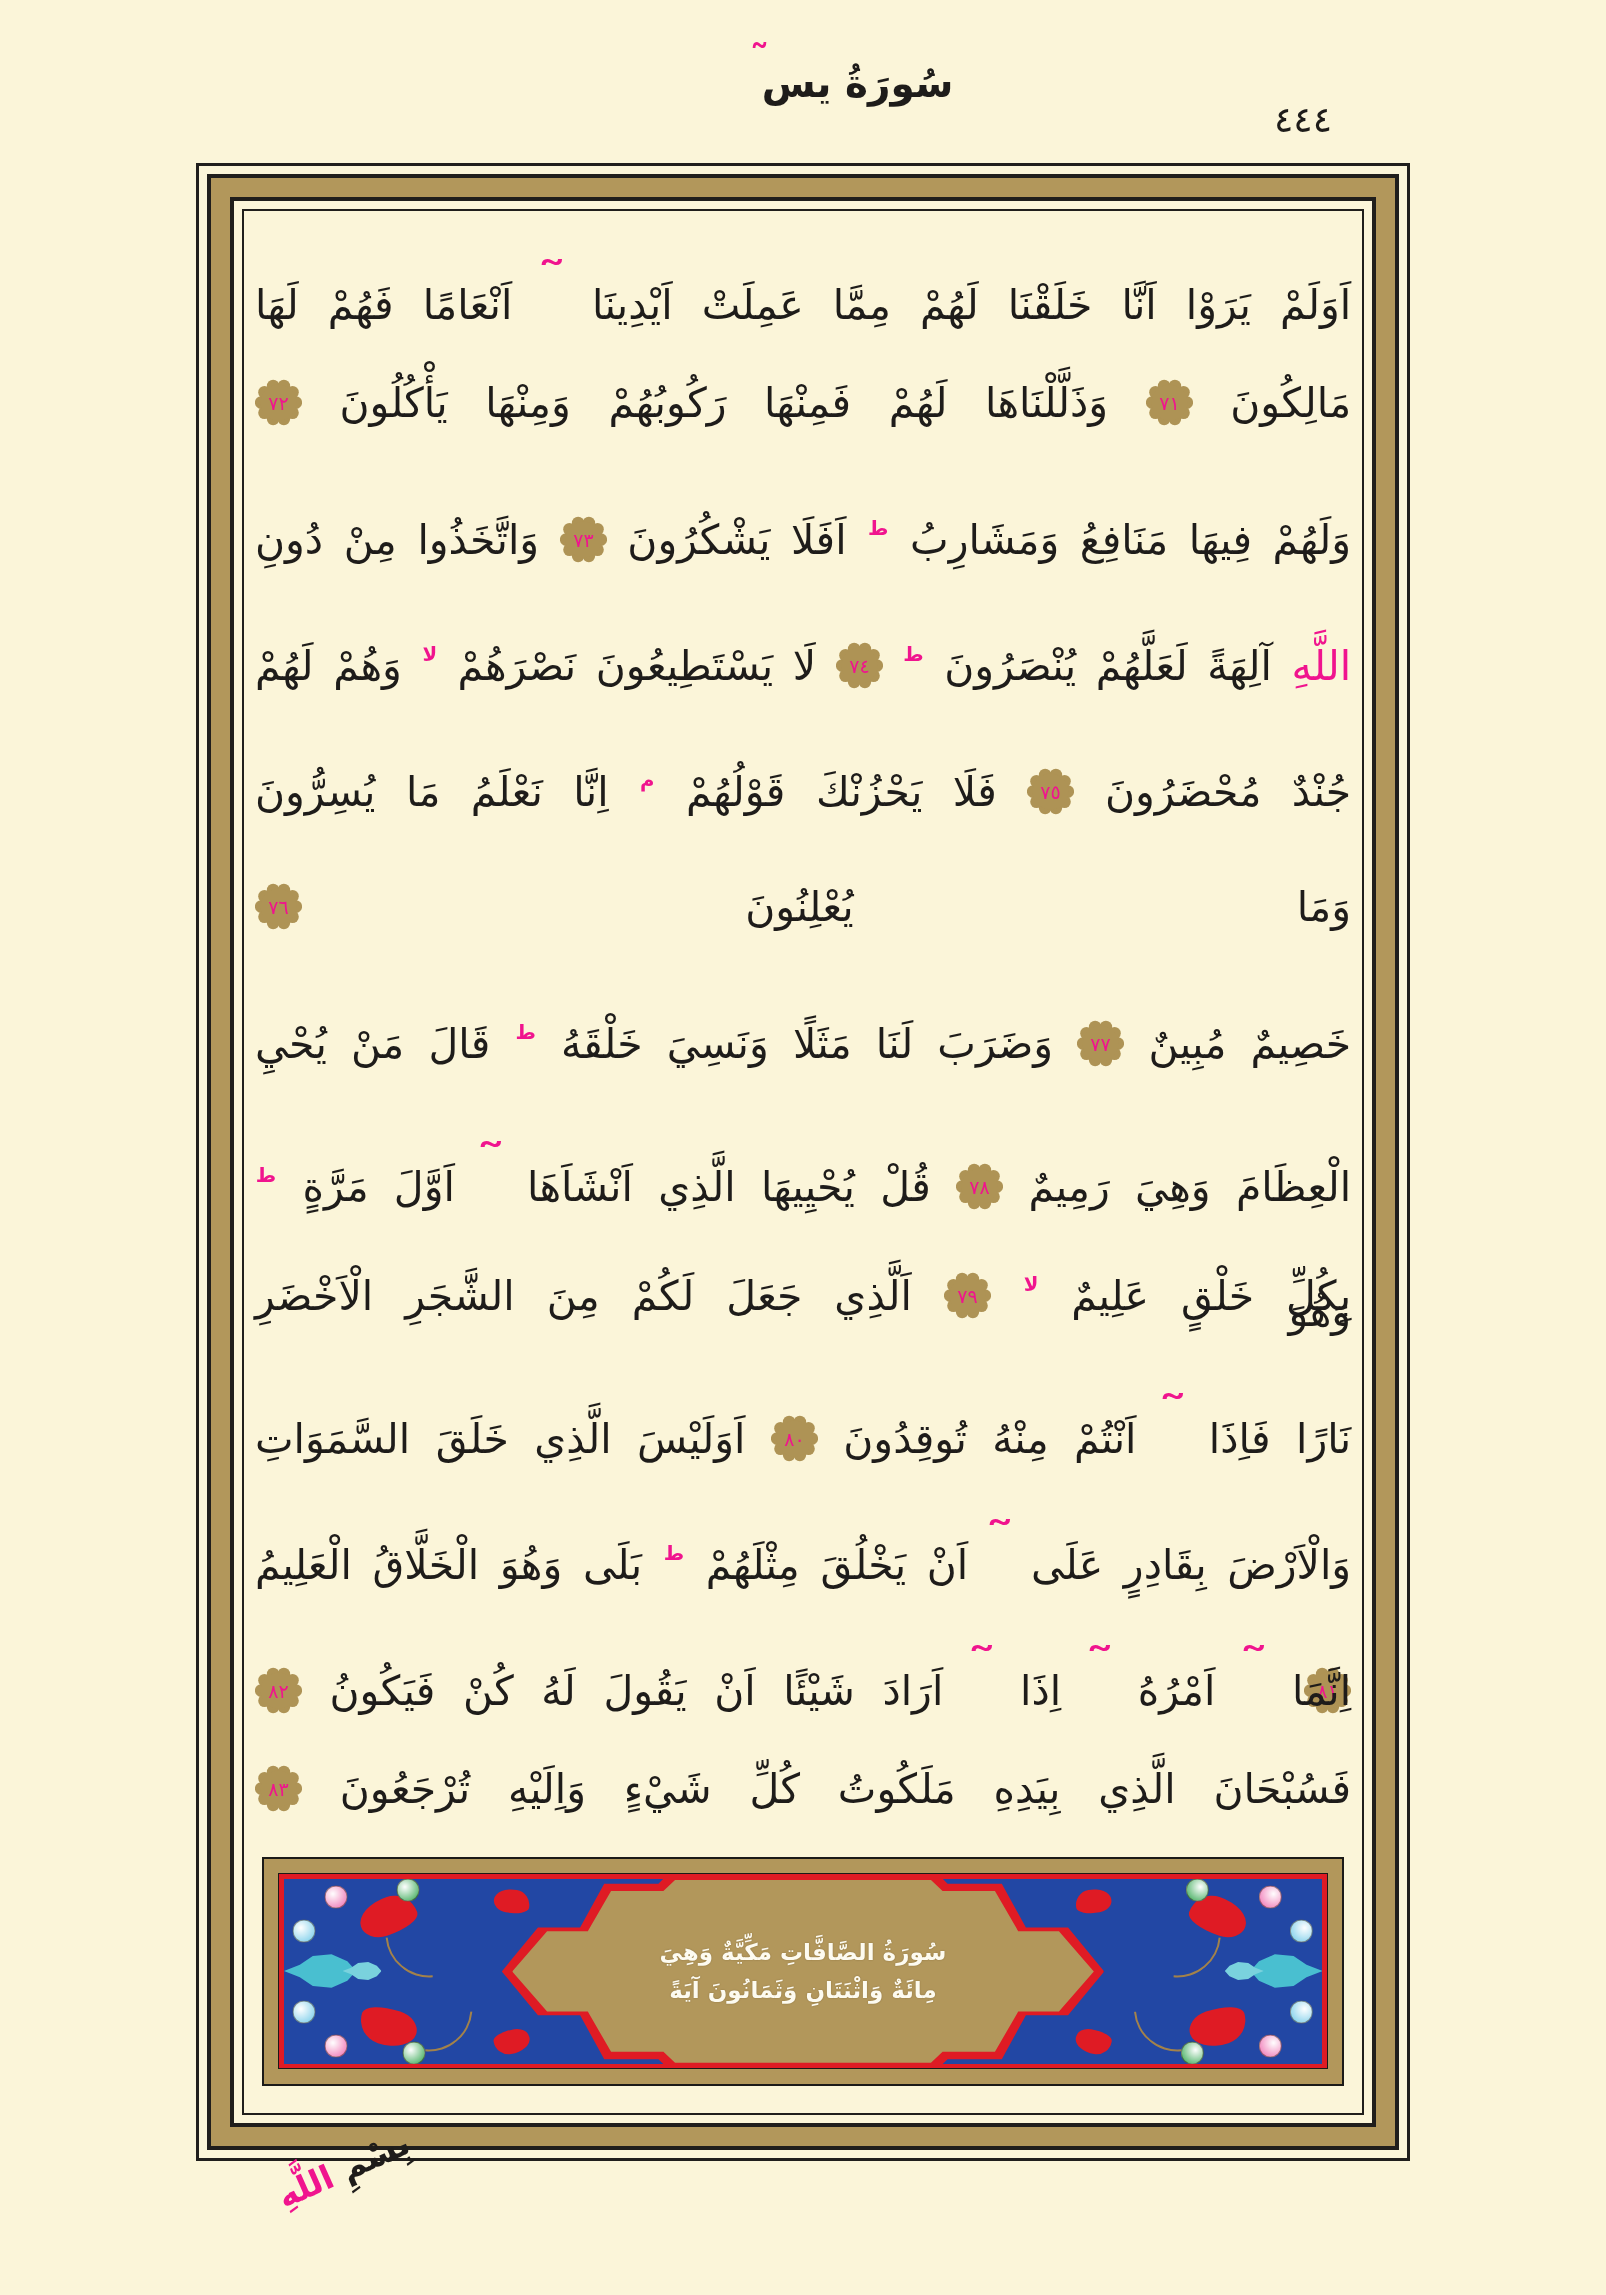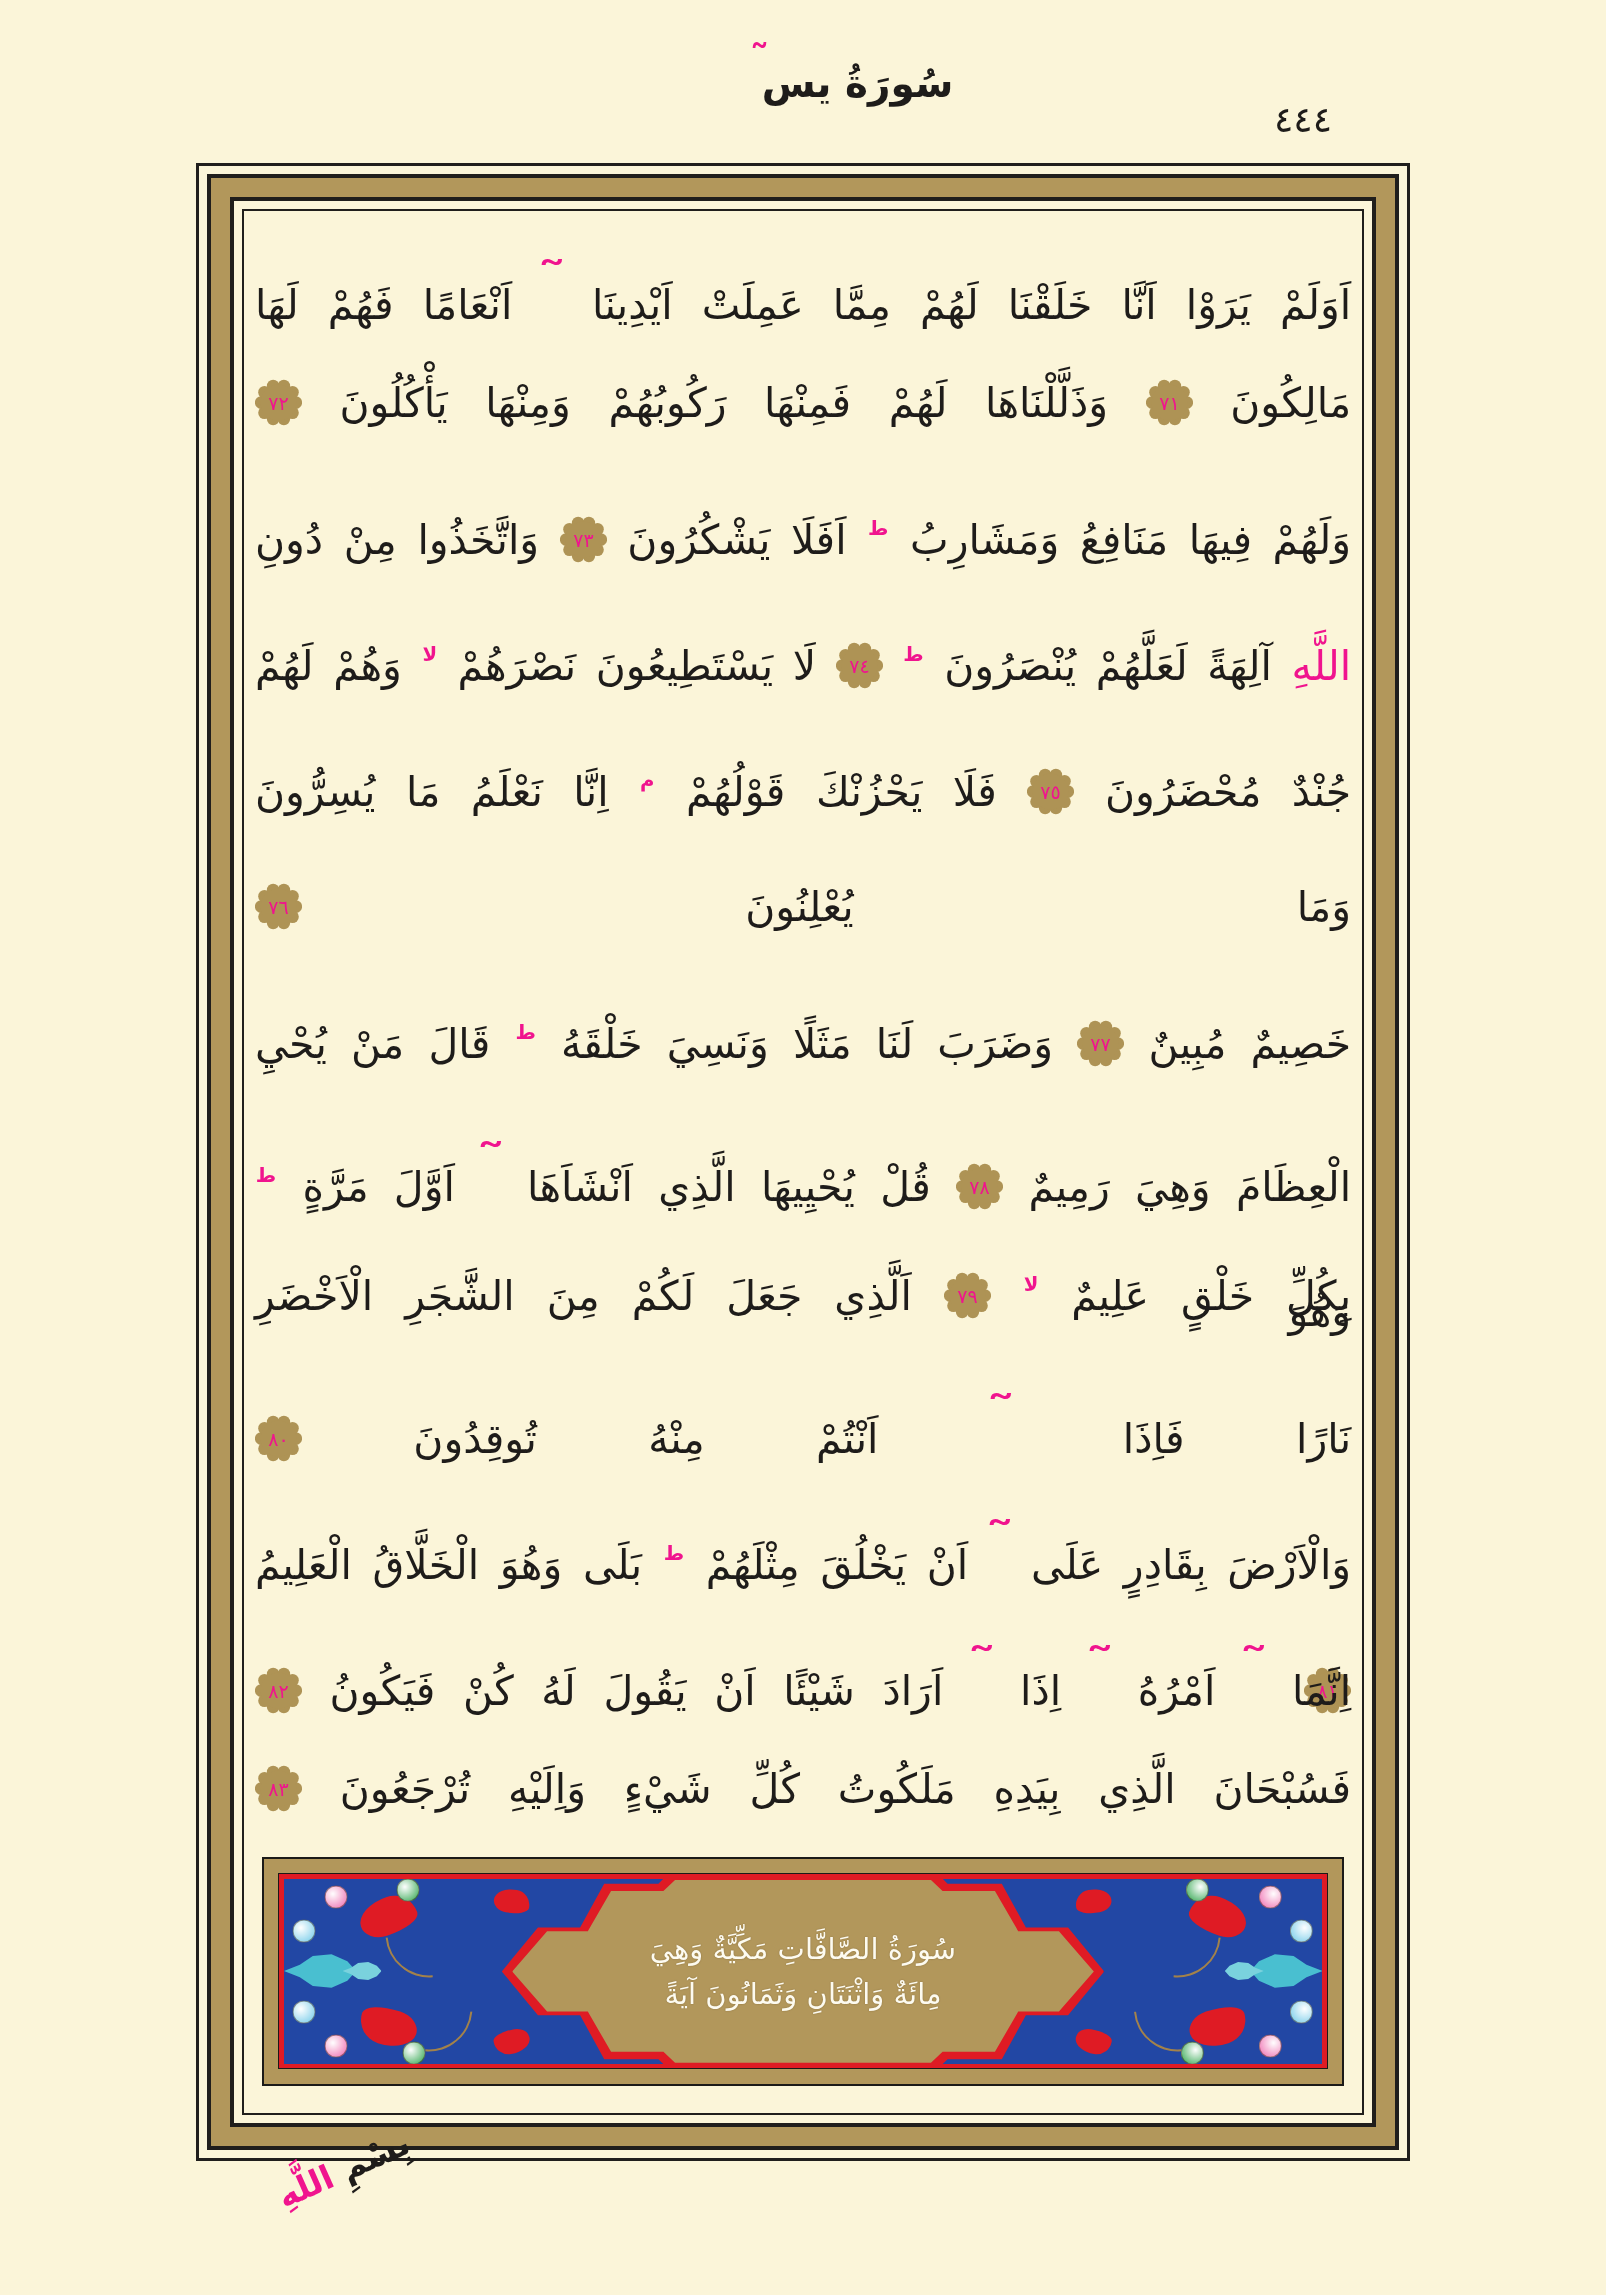--- a/index.html
+++ b/index.html
@@ -107,22 +107,22 @@
     transform:translateX(-50%);background:#DF1B24;
     clip-path:var(--arch);filter:drop-shadow(0 0 1.4px #40130a);
   }
   .cart-gold{
     position:absolute;left:50%;top:1.4px;bottom:1.4px;width:56%;
     transform:translateX(-50%);background:#B2975B;clip-path:var(--arch);
     display:flex;flex-direction:column;align-items:center;justify-content:center;
     gap:8.3px;
   }
   .banner-line{
-    color:#FDFBF0;font-size:29px;line-height:1.25;direction:rtl;text-align:center;
-    text-shadow:0 0 1.4px rgba(70,45,0,.45);font-weight:normal;
+    color:#FDFBF0;font-size:23px;line-height:1.25;direction:rtl;text-align:center;
+    text-shadow:0 0 1.4px rgba(70,45,0,.45);font-weight:bold;
   }
 
   
   .catchword{
     position:absolute;left:250px;top:2150px;width:187px;
     transform:rotate(-24deg);direction:rtl;text-align:center;
     font-size:33px;font-weight:bold;
   }
   .catchword .pink{color:#F0148E;}
 </style>
@@ -275,21 +275,21 @@
                     <circle cx="4.79" cy="14.74" r="5.6" fill="#AE9355"></circle>
                     <circle cx="-4.79" cy="14.74" r="5.6" fill="#AE9355"></circle>
                     <circle cx="-12.54" cy="9.11" r="5.6" fill="#AE9355"></circle>
                     <circle cx="-15.50" cy="0.00" r="5.6" fill="#AE9355"></circle>
                     <circle cx="-12.54" cy="-9.11" r="5.6" fill="#AE9355"></circle>
                     <circle cx="-4.79" cy="-14.74" r="5.6" fill="#AE9355"></circle>
                     <circle cx="4.79" cy="-14.74" r="5.6" fill="#AE9355"></circle>
                     <circle cx="12.54" cy="-9.11" r="5.6" fill="#AE9355"></circle>
                     <circle r="16" fill="#AE9355"></circle>
                     <text y="6.5" text-anchor="middle" font-size="17" fill="#F0148E" font-family="DejaVu Sans, sans-serif">٨٠</text>
-                  </svg></span>  </div>
+                  </svg></span> <span class="qt">اَوَلَيْسَ الَّذِي خَلَقَ السَّمَوَاتِ</span> </div>
               <div class="qline"><span class="qt">وَالْاَرْضَ بِقَادِرٍ عَلَى</span> <span class="pmadda">˜</span> <span class="qt">اَنْ يَخْلُقَ مِثْلَهُمْ</span> <span class="pmark">ط</span> <span class="qt">بَلَى وَهُوَ الْخَلَّاقُ الْعَلِيمُ</span> <span class="rosette"><svg viewBox="-21 -21 42 42" class="rosette-svg" style="font-size:59px">
                     <circle cx="15.50" cy="0.00" r="5.6" fill="#AE9355"></circle>
                     <circle cx="12.54" cy="9.11" r="5.6" fill="#AE9355"></circle>
                     <circle cx="4.79" cy="14.74" r="5.6" fill="#AE9355"></circle>
                     <circle cx="-4.79" cy="14.74" r="5.6" fill="#AE9355"></circle>
                     <circle cx="-12.54" cy="9.11" r="5.6" fill="#AE9355"></circle>
                     <circle cx="-15.50" cy="0.00" r="5.6" fill="#AE9355"></circle>
                     <circle cx="-12.54" cy="-9.11" r="5.6" fill="#AE9355"></circle>
                     <circle cx="-4.79" cy="-14.74" r="5.6" fill="#AE9355"></circle>
                     <circle cx="4.79" cy="-14.74" r="5.6" fill="#AE9355"></circle>

